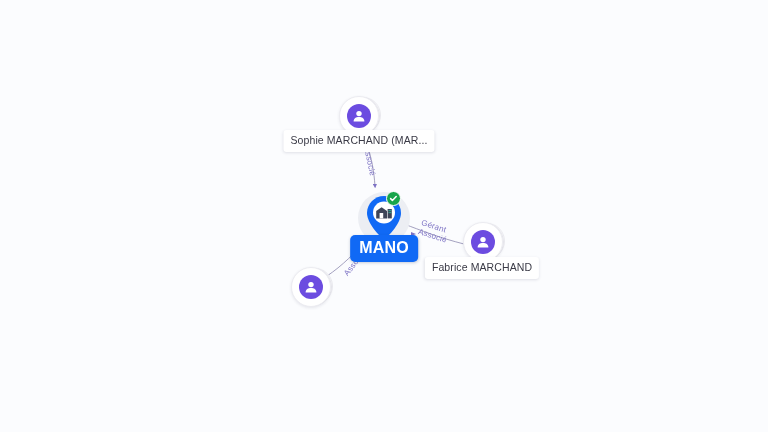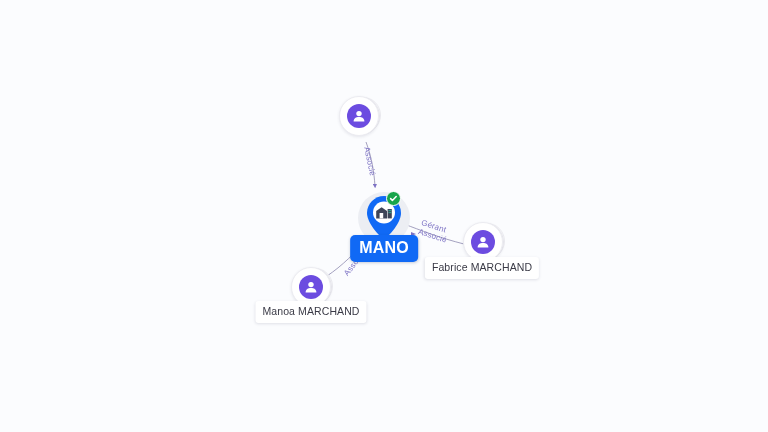--- a/index.html
+++ b/index.html
@@ -187,20 +187,21 @@
       <div class="ring r2"></div>
       <div class="ring r1"></div>
       <div class="avatar-circle">
         <svg width="16" height="16" viewBox="0 0 16 16">
           <circle cx="8" cy="5.6" r="2.7" fill="#ffffff"></circle>
           <path d="M2.6,13.4 C2.6,10.3 5.0,8.9 8,8.9 C11,8.9 13.4,10.3 13.4,13.4 Z" fill="#ffffff"></path>
         </svg>
       </div>
     </div>
   </div>
+  <div class="person-label" style="left:359px; top:130px;">Sophie MARCHAND (MAR...</div>
 
   <div class="person-node" style="left:483px; top:242px;">
     <div class="person-rings">
       <div class="ring r3"></div>
       <div class="ring r2"></div>
       <div class="ring r1"></div>
       <div class="avatar-circle">
         <svg width="16" height="16" viewBox="0 0 16 16">
           <circle cx="8" cy="5.6" r="2.7" fill="#ffffff"></circle>
           <path d="M2.6,13.4 C2.6,10.3 5.0,8.9 8,8.9 C11,8.9 13.4,10.3 13.4,13.4 Z" fill="#ffffff"></path>
@@ -216,21 +217,20 @@
       <div class="ring r2"></div>
       <div class="ring r1"></div>
       <div class="avatar-circle">
         <svg width="16" height="16" viewBox="0 0 16 16">
           <circle cx="8" cy="5.6" r="2.7" fill="#ffffff"></circle>
           <path d="M2.6,13.4 C2.6,10.3 5.0,8.9 8,8.9 C11,8.9 13.4,10.3 13.4,13.4 Z" fill="#ffffff"></path>
         </svg>
       </div>
     </div>
   </div>
-  <div class="person-label" style="left:311px; top:301px;">Manoa MARCHAND</div>
 
   <div class="company-node" style="left:384px; top:218px;">
     <div class="company-halo"></div>
     <div class="pin-wrap">
       <svg width="40" height="48" viewBox="0 0 40 48">
         <path d="M20,2 C10.6,2 3,9.6 3,19 C3,29.5 16,42.5 20,46 C24,42.5 37,29.5 37,19 C37,9.6 29.4,2 20,2 Z" fill="#1069f5"></path>
         <circle cx="20" cy="18.5" r="11" fill="#ffffff"></circle>
       </svg>
       <div class="company-icon">
         <svg width="18" height="18" viewBox="0 0 18 18">

